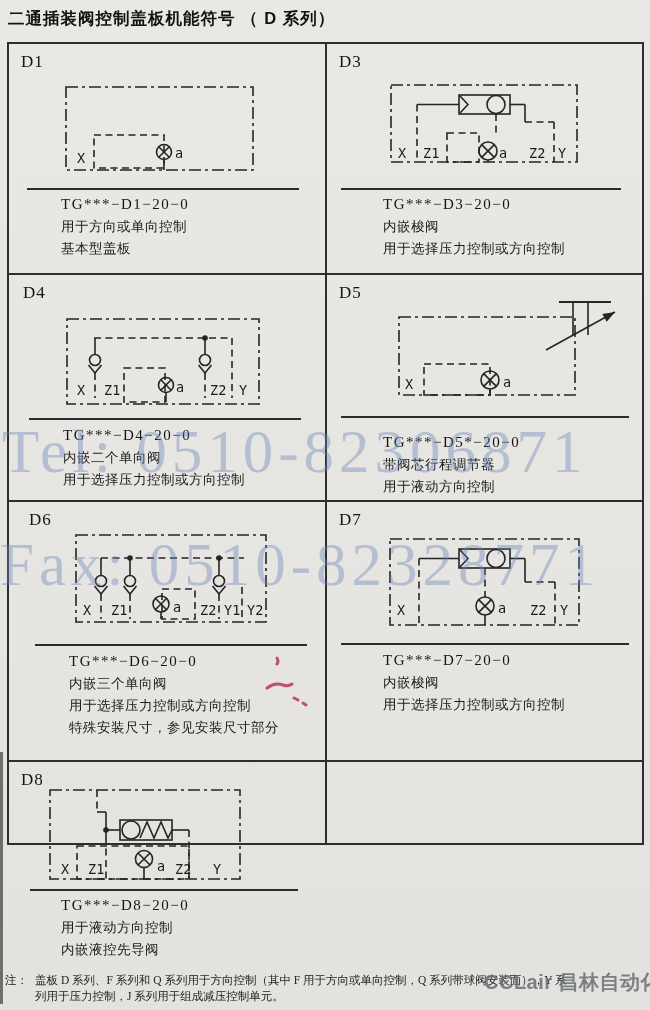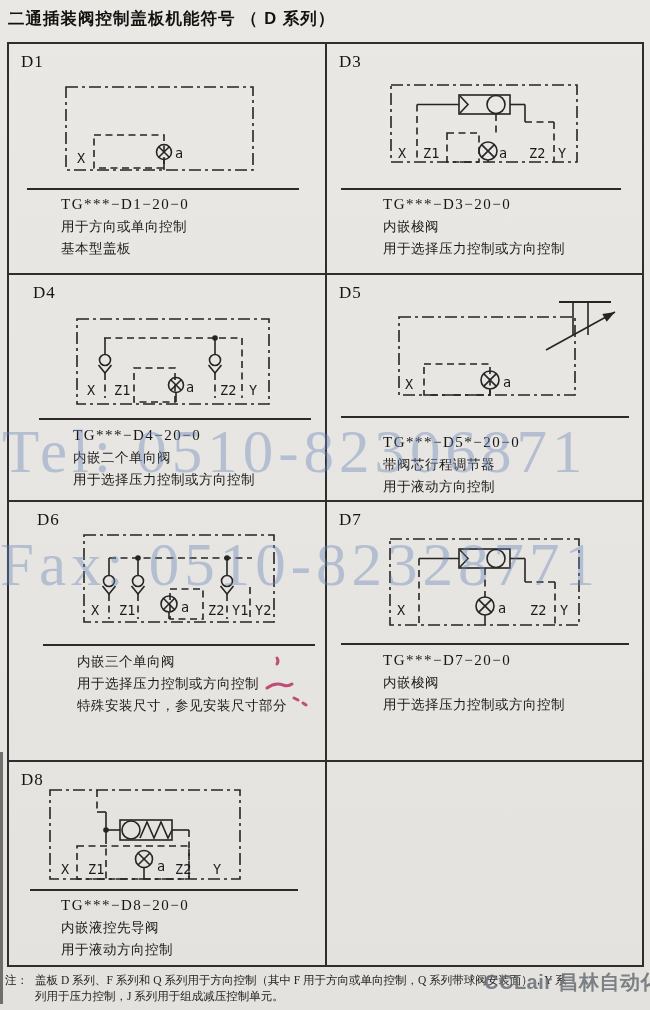--- a/index.html
+++ b/index.html
@@ -1,21 +1,21 @@
 <!DOCTYPE html>
 <html><head>
 <meta charset="utf-8">
 <style>
   html,body{margin:0;padding:0;}
   .page{position:relative;width:650px;height:1010px;overflow:hidden;
         background:linear-gradient(180deg,#eae8e4 0%,#e7e5e1 55%,#e4e2de 100%);
         font-family:"Liberation Serif",serif;color:#1d1d1d;}
   .title{position:absolute;left:8px;top:8px;font-family:"Liberation Sans",sans-serif;
          font-weight:bold;font-size:16.5px;letter-spacing:1px;color:#121212;}
-  .table{position:absolute;left:7px;top:42px;width:637px;height:925px;
+  .table{position:absolute;left:7px;top:42px;width:637px;height:803px;
          border:2px solid #2e2e2e;box-sizing:border-box;}
   .colline{position:absolute;left:316px;top:0;bottom:0;width:2px;background:#2e2e2e;}
   .rowline{position:absolute;left:0;right:0;height:2px;background:#2e2e2e;}
   .cell{position:absolute;}
   .cellid{position:absolute;left:12px;top:8px;font-size:17px;letter-spacing:1px;color:#151515;}
   .diag{position:absolute;left:0;top:0;}
   .diag *{vector-effect:none;}
   .ln{stroke:#252525;stroke-width:1.6;fill:none;}
   .dd{stroke-dasharray:12 4 3 4;}
   .d{stroke-dasharray:7 4.5;}
@@ -103,21 +103,21 @@
         <text class="plbl" x="231" y="114">Y</text>
       </svg>
       <div class="sep" style="left:14px;top:144px;width:280px"></div>
       <div class="txt" style="left:56px;top:150px">
         <div class="code">TG***−D3−20−0</div>
         <div class="desc">内嵌梭阀</div>
         <div class="desc">用于选择压力控制或方向控制</div>
       </div>
     </div>
 
-    <div class="cell" style="left:12px;top:231px;width:316px;height:225px">
+    <div class="cell" style="left:2px;top:231px;width:316px;height:225px">
       <div class="cellid">D4</div>
       <svg class="diag" width="316" height="225" viewBox="0 0 316 225">
         <rect class="ln dd" x="56" y="44" width="192" height="85"></rect>
         <line class="ln d" x1="83" y1="63" x2="221" y2="63"></line>
         <circle class="dot" cx="194" cy="63" r="2.8"></circle>
         <g>
           <line class="ln" x1="84" y1="63" x2="84" y2="79.5"></line>
           <circle class="ln" cx="84" cy="85" r="5.5"></circle>
           <polyline class="ln" points="77.5,90 84,98 90.5,90"></polyline>
           <line class="ln d" x1="84" y1="98" x2="84" y2="123"></line>
@@ -172,21 +172,21 @@
         <text class="plbl" x="176" y="112">a</text>
       </svg>
       <div class="sep" style="left:14px;top:141px;width:288px"></div>
       <div class="txt" style="left:56px;top:157px">
         <div class="code">TG***−D5*−20−0</div>
         <div class="desc">带阀芯行程调节器</div>
         <div class="desc">用于液动方向控制</div>
       </div>
     </div>
 
-    <div class="cell" style="left:16px;top:458px;width:316px;height:258px">
+    <div class="cell" style="left:8px;top:458px;width:316px;height:258px">
       <div class="cellid">D6</div>
       <svg class="diag" width="316" height="258" viewBox="0 0 316 258">
         <rect class="ln dd" x="59" y="33" width="190" height="87"></rect>
         <line class="ln d" x1="84" y1="56" x2="227" y2="56"></line>
         <circle class="dot" cx="113" cy="56" r="2.8"></circle>
         <circle class="dot" cx="202" cy="56" r="2.8"></circle>
         <g>
           <line class="ln" x1="84" y1="56" x2="84" y2="73.5"></line>
           <circle class="ln" cx="84" cy="79" r="5.5"></circle>
           <polyline class="ln" points="77.5,84 84,92 90.5,84"></polyline>
@@ -214,20 +214,21 @@
         </g>
         <text class="plbl" x="66" y="113">X</text>
         <text class="plbl" x="94" y="113">Z1</text>
         <text class="plbl" x="156" y="110">a</text>
         <text class="plbl" x="183" y="113">Z2</text>
         <text class="plbl" x="207" y="113">Y1</text>
         <text class="plbl" x="230" y="113">Y2</text>
       </svg>
       <div class="sep" style="left:18px;top:142px;width:272px"></div>
       <div class="txt" style="left:52px;top:149px">
+        <div class="code">TG***−D6−20−0</div>
         <div class="desc">内嵌三个单向阀</div>
         <div class="desc">用于选择压力控制或方向控制</div>
         <div class="desc">特殊安装尺寸，参见安装尺寸部分</div>
       </div>
     </div>
 
     <div class="cell" style="left:318px;top:458px;width:315px;height:258px">
       <div class="cellid">D7</div>
       <svg class="diag" width="315" height="258" viewBox="0 0 315 258">
         <rect class="ln dd" x="63" y="37" width="189" height="86"></rect>
@@ -288,22 +289,22 @@
         </g>
         <text class="plbl" x="52" y="112">X</text>
         <text class="plbl" x="79" y="112">Z1</text>
         <text class="plbl" x="148" y="109">a</text>
         <text class="plbl" x="166" y="112">Z2</text>
         <text class="plbl" x="204" y="112">Y</text>
       </svg>
       <div class="sep" style="left:21px;top:127px;width:268px"></div>
       <div class="txt" style="left:52px;top:133px">
         <div class="code">TG***−D8−20−0</div>
+        <div class="desc">用于液动方向控制</div>
         <div class="desc">内嵌液控先导阀</div>
-        <div class="desc">用于液动方向控制</div>
       </div>
     </div>
 
     <div class="cell" style="left:318px;top:718px;width:315px;height:203px"></div>
   </div>
 
   <div class="note">
     <div class="notelabel">注：</div>
     <div>
       <div>盖板 D 系列、F 系列和 Q 系列用于方向控制（其中 F 用于方向或单向控制，Q 系列带球阀安装面），Y 系</div>

